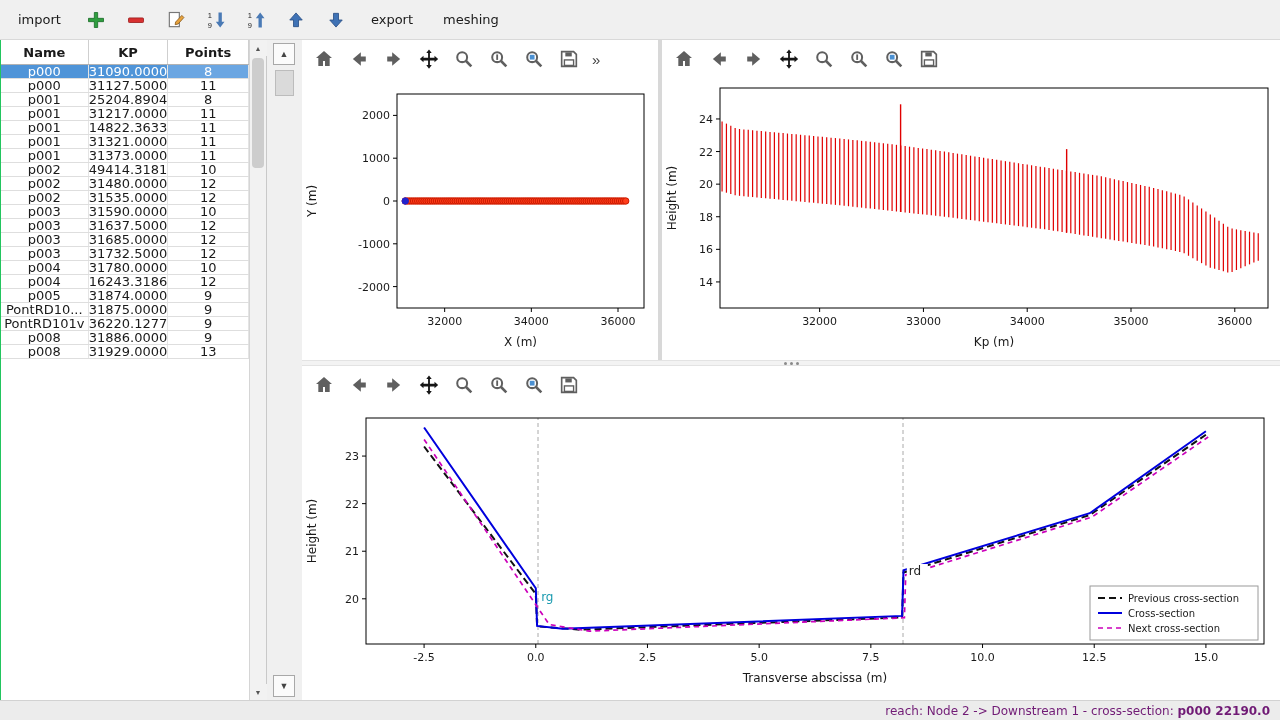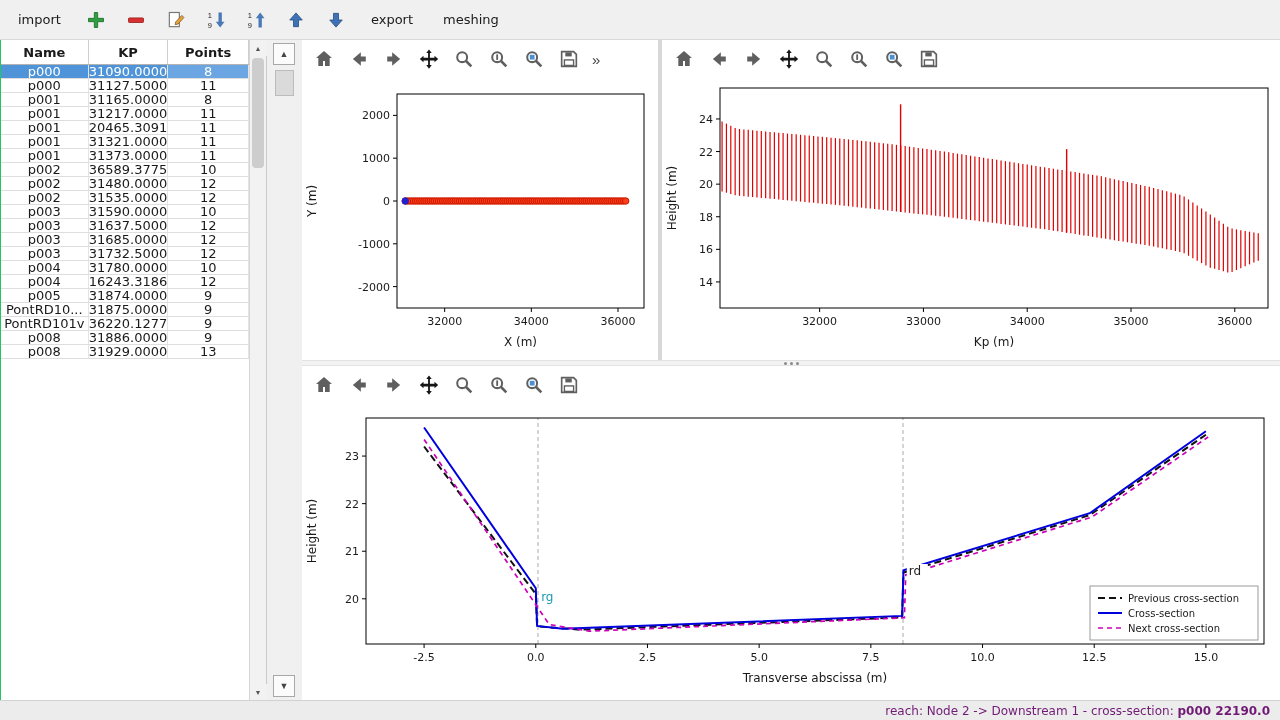--- a/index.html
+++ b/index.html
@@ -183,46 +183,46 @@
             <div class="tcell c1">31090.0000</div>
             <div class="tcell c2">8</div>
           </div>
           <div class="trow">
             <div class="tcell c0">p000</div>
             <div class="tcell c1">31127.5000</div>
             <div class="tcell c2">11</div>
           </div>
           <div class="trow">
             <div class="tcell c0">p001</div>
-            <div class="tcell c1">31165.0000</div>
+            <div class="tcell c1">25204.8904</div>
             <div class="tcell c2">8</div>
           </div>
           <div class="trow">
             <div class="tcell c0">p001</div>
             <div class="tcell c1">31217.0000</div>
             <div class="tcell c2">11</div>
           </div>
           <div class="trow">
             <div class="tcell c0">p001</div>
-            <div class="tcell c1">20465.3091</div>
+            <div class="tcell c1">14822.3633</div>
             <div class="tcell c2">11</div>
           </div>
           <div class="trow">
             <div class="tcell c0">p001</div>
             <div class="tcell c1">31321.0000</div>
             <div class="tcell c2">11</div>
           </div>
           <div class="trow">
             <div class="tcell c0">p001</div>
             <div class="tcell c1">31373.0000</div>
             <div class="tcell c2">11</div>
           </div>
           <div class="trow">
             <div class="tcell c0">p002</div>
-            <div class="tcell c1">36589.3775</div>
+            <div class="tcell c1">49414.3181</div>
             <div class="tcell c2">10</div>
           </div>
           <div class="trow">
             <div class="tcell c0">p002</div>
             <div class="tcell c1">31480.0000</div>
             <div class="tcell c2">12</div>
           </div>
           <div class="trow">
             <div class="tcell c0">p002</div>
             <div class="tcell c1">31535.0000</div>

